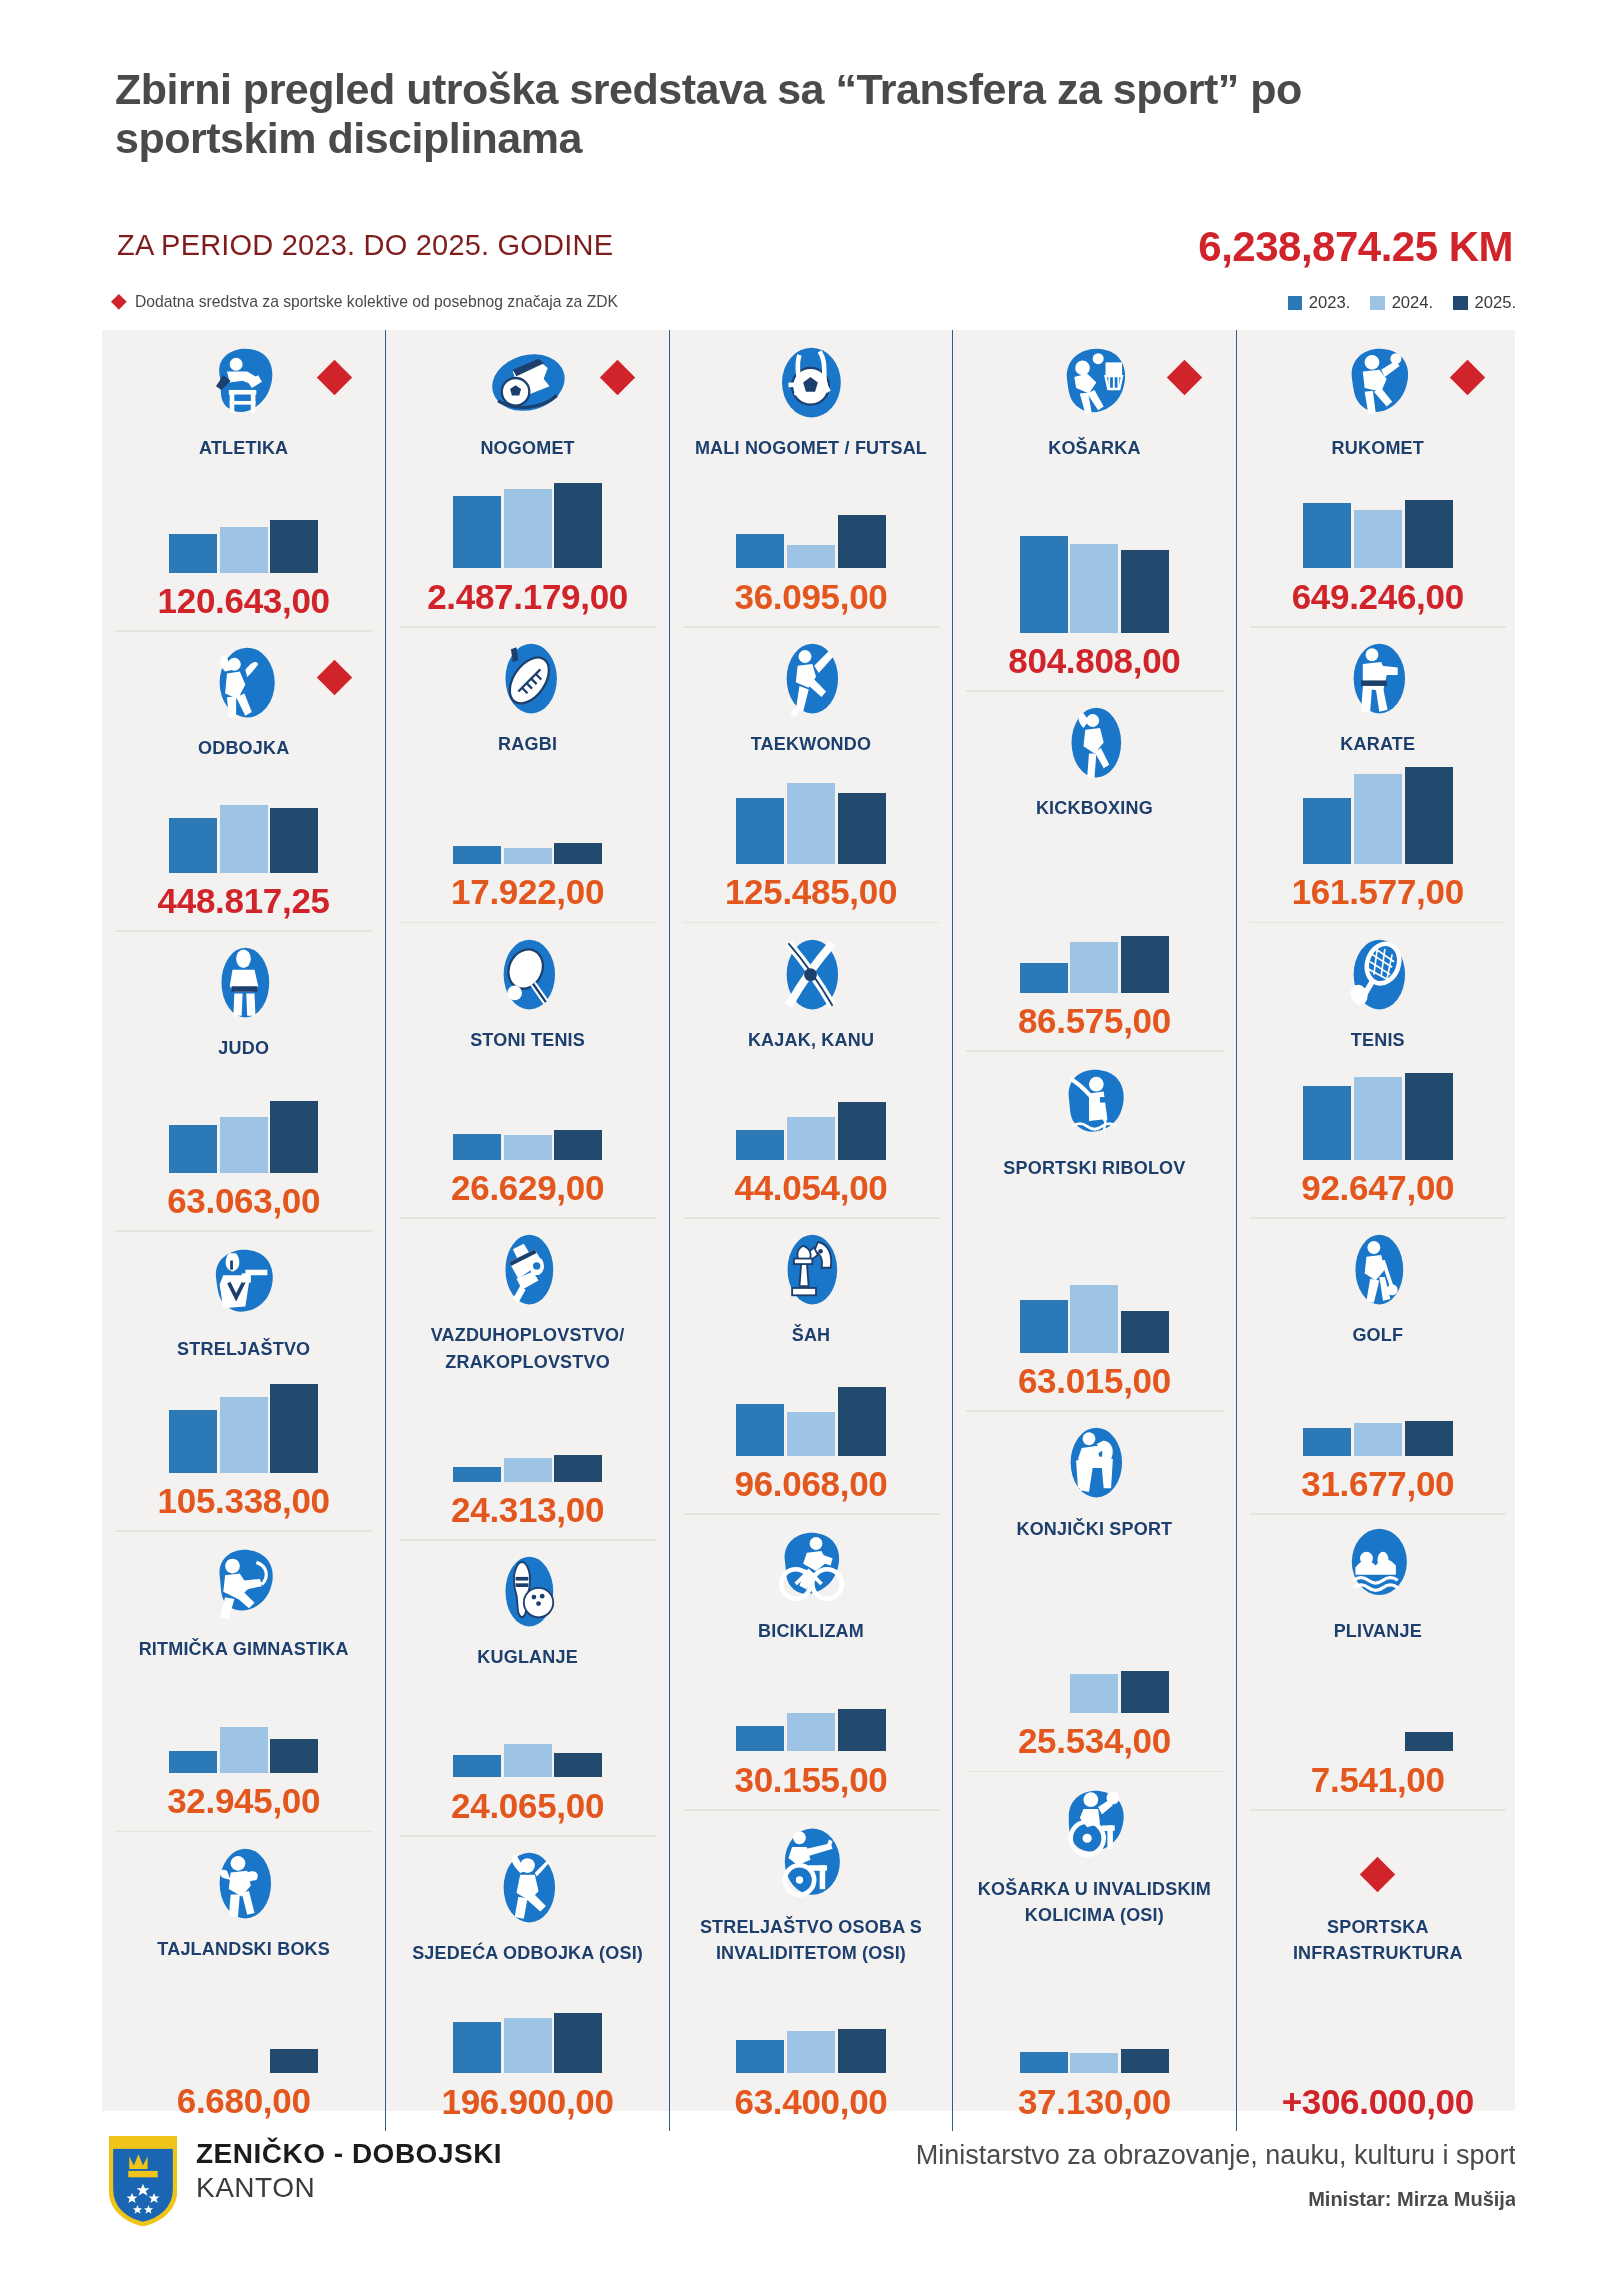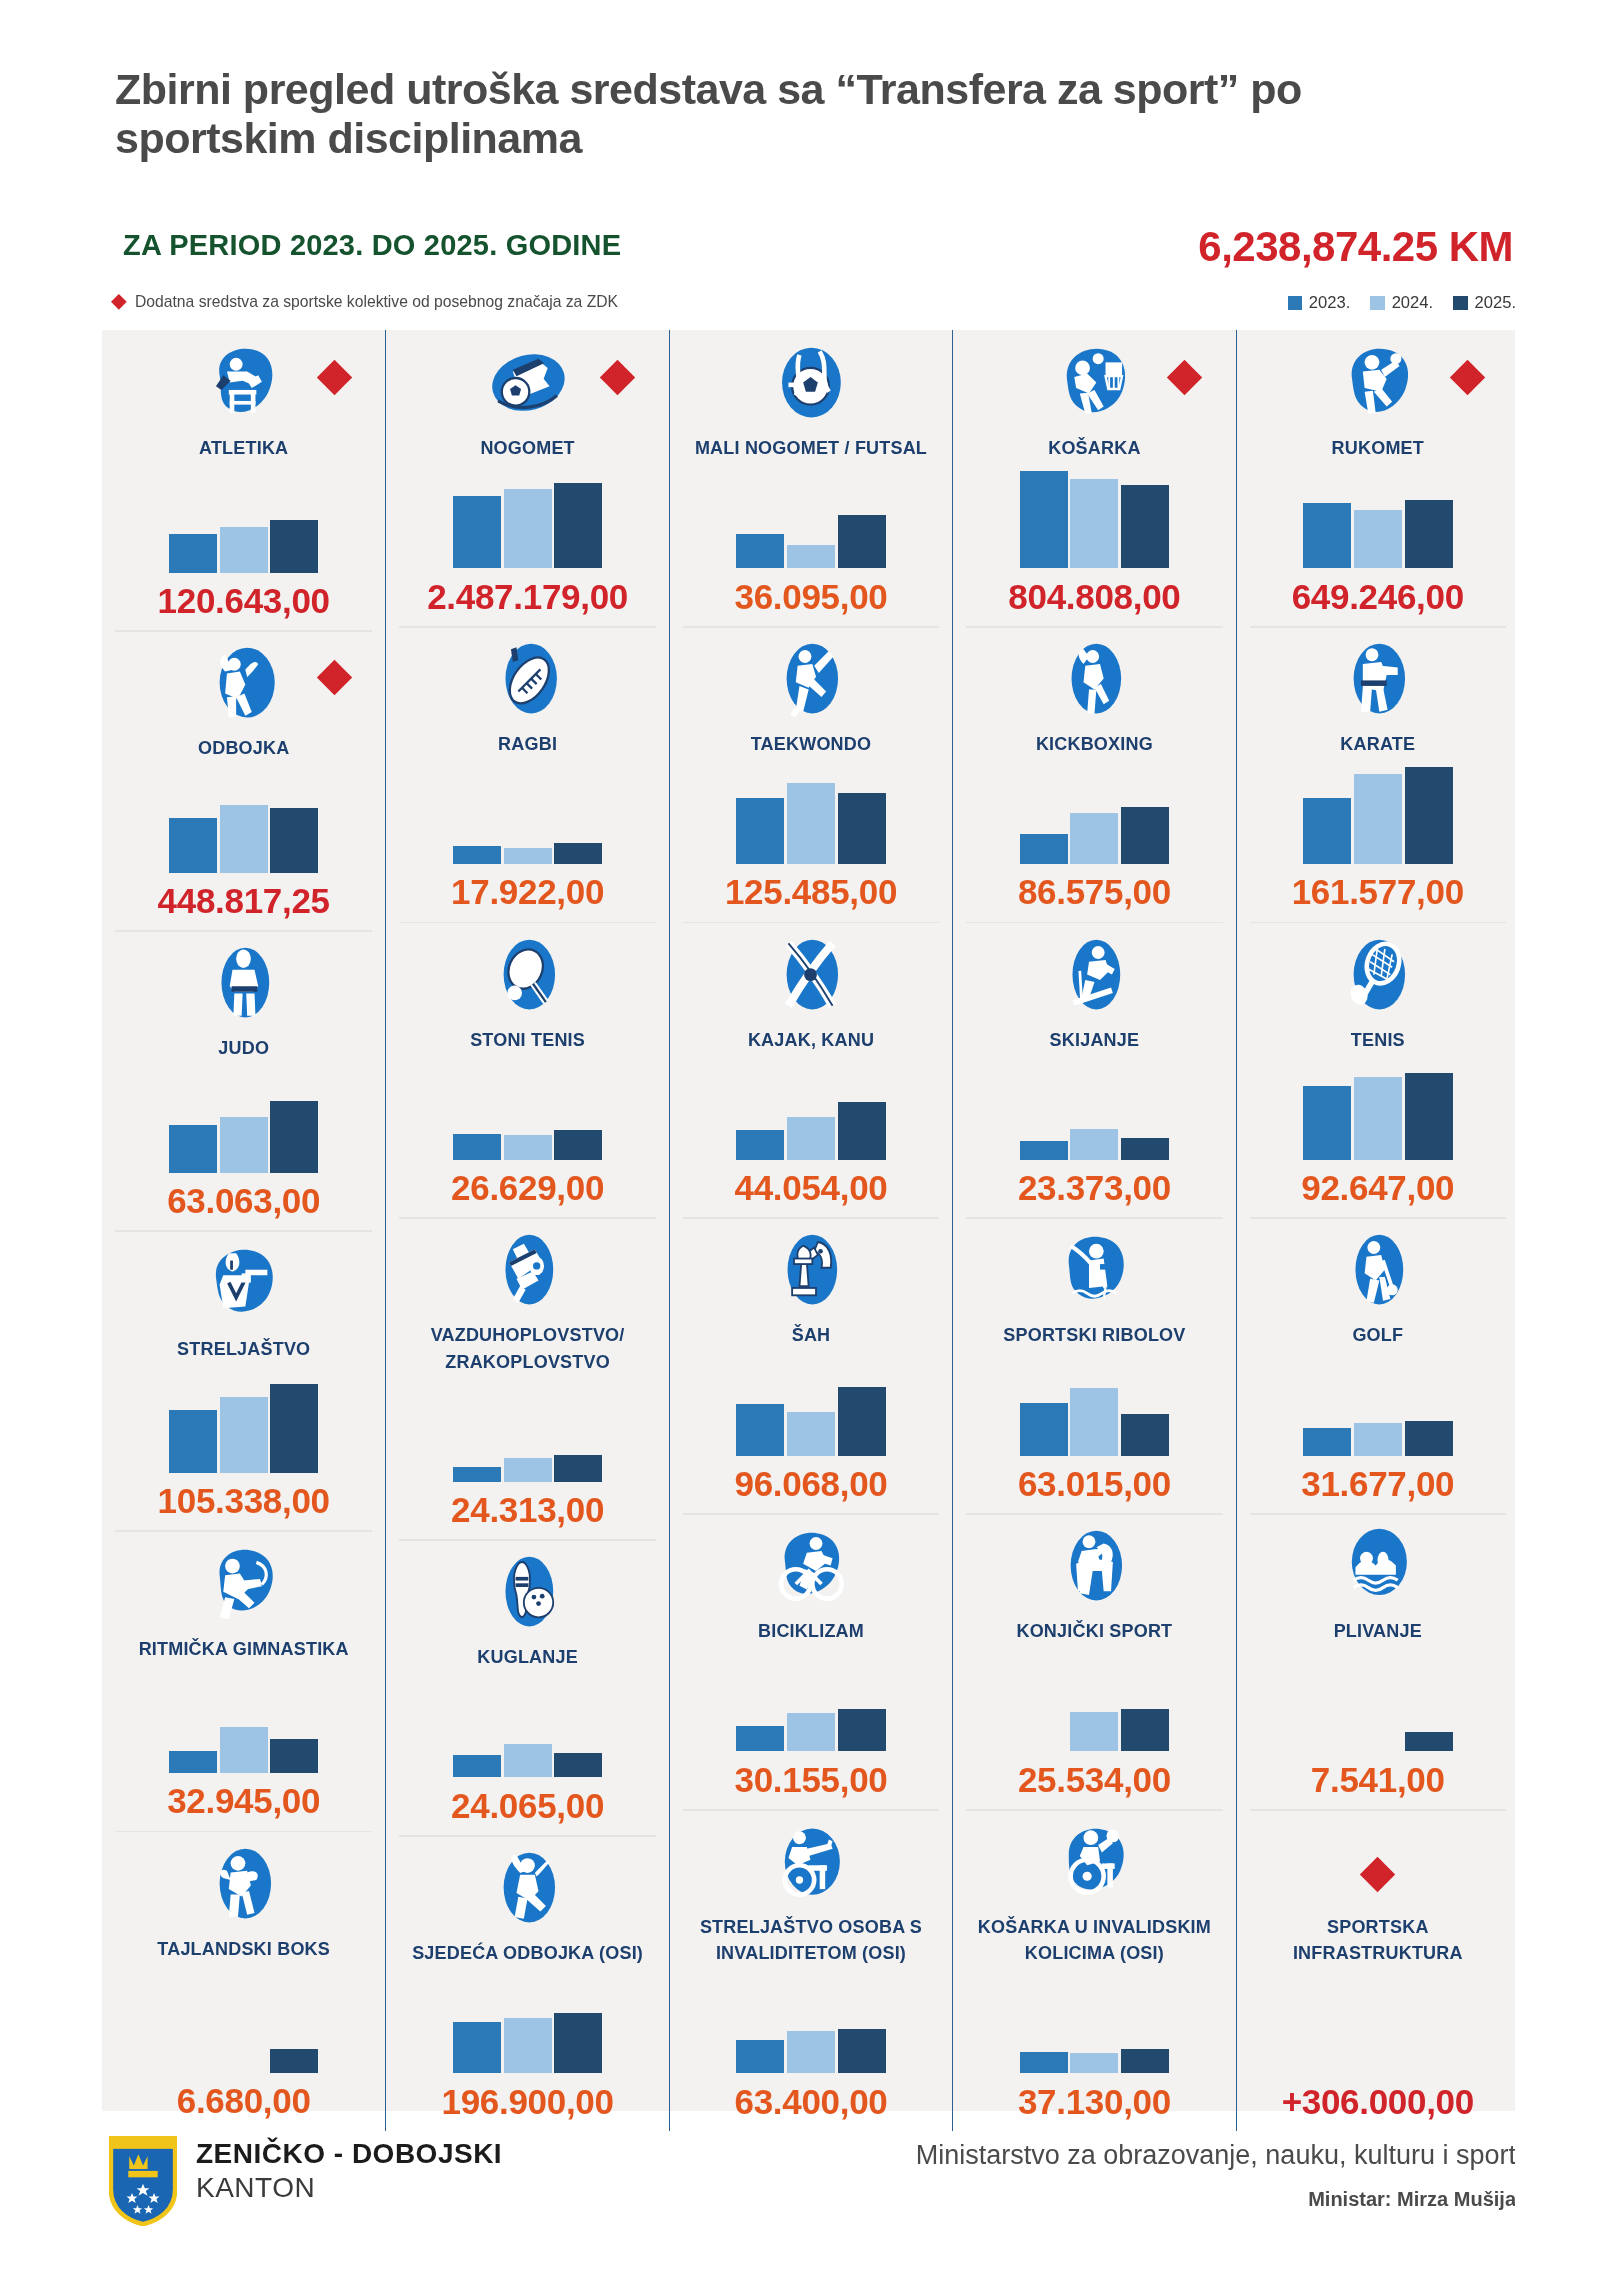--- a/index.html
+++ b/index.html
@@ -11,22 +11,22 @@
   .page{position:relative;width:1515px;height:2289px;overflow:hidden;}
 
   
   .header{position:absolute;left:0;top:0;width:1619px;height:314px;}
   .title{
     position:absolute;left:115px;top:65px;width:1366px;
     font-size:43px;line-height:1.15;font-weight:bold;color:#4a4a4a;
     letter-spacing:-0.5px;
   }
   .subtitle{
-    position:absolute;left:123px;top:229px;
-    font-size:29px;color:#14532d;letter-spacing:0.2px;font-weight:bold;
+    position:absolute;left:117px;top:229px;
+    font-size:29px;color:#7f1d1d;letter-spacing:0.2px;
   }
   .total{
     position:absolute;right:106px;top:223px;
     font-size:42px;font-weight:bold;color:#d1232a;letter-spacing:-0.5px;
   }
   .legend-note{
     position:absolute;left:111px;top:293px;
     font-size:15.7px;color:#4a4a4a;display:flex;align-items:center;gap:8.3px;
   }
   .legend-note .dia{width:15.7px;height:15.7px;}
@@ -536,40 +536,20 @@
      <path d="M46 52 l10 18 6 -4 -9 -18z" fill="#fff"></path>
             </svg>
           </div>
           <div class="sport-label">KICKBOXING</div>
           <div class="bars-wrap">
             <span class="bar b23" style="height: 30px;"></span>
             <span class="bar b24" style="height: 51px;"></span>
             <span class="bar b25" style="height: 57px;"></span>
           </div>
           <div class="amount orange">86.575,00</div>
-        </div>
-        <div class="cell sep">
-          <div class="icon-wrap">
-            <svg width="85" height="79" viewBox="0 0 92 86">
-              <ellipse cx="48" cy="42" rx="26" ry="38" fill="#1a76c8"></ellipse>
-     <circle cx="50" cy="18" r="7" fill="#fff"></circle>
-     <path d="M40 28 l18 -2 4 12 -10 10 -14 -6z" fill="#fff"></path>
-     <path d="M58 30 l10 6 -3 6 -11 -6z" fill="#fff"></path>
-     <path d="M36 48 l-4 18 8 2 6 -18z" fill="#fff"></path>
-     <path d="M22 70 l42 -14 2 6 -42 14z" fill="#fff"></path>
-     <path d="M30 38 l2 34" stroke="#fff" stroke-width="3"></path>
-            </svg>
-          </div>
-          <div class="sport-label">SKIJANJE</div>
-          <div class="bars-wrap">
-            <span class="bar b23" style="height: 18.5px;"></span>
-            <span class="bar b24" style="height: 31px;"></span>
-            <span class="bar b25" style="height: 22px;"></span>
-          </div>
-          <div class="amount orange">23.373,00</div>
         </div>
         <div class="cell sep">
           <div class="icon-wrap">
             <svg width="85" height="79" viewBox="0 0 92 86">
               <path d="M18 36 C16 12 38 2 58 8 C78 14 82 36 74 54 C66 72 42 80 28 68 C18 60 20 50 18 36Z" fill="#1a76c8"></path>
      <circle cx="48" cy="22" r="8" fill="#fff"></circle>
      <path d="M40 32 l16 -2 4 30 -20 2z" fill="#fff"></path>
      <path d="M20 16 C36 26 52 44 58 62" stroke="#fff" stroke-width="4.5" fill="none"></path>
      <path d="M58 62 l-2 12" stroke="#fff" stroke-width="2.5"></path>
      <path d="M22 68 q8 -6 16 0 q8 6 16 0 q8 -6 16 0" stroke="#fff" stroke-width="3" fill="none"></path>

